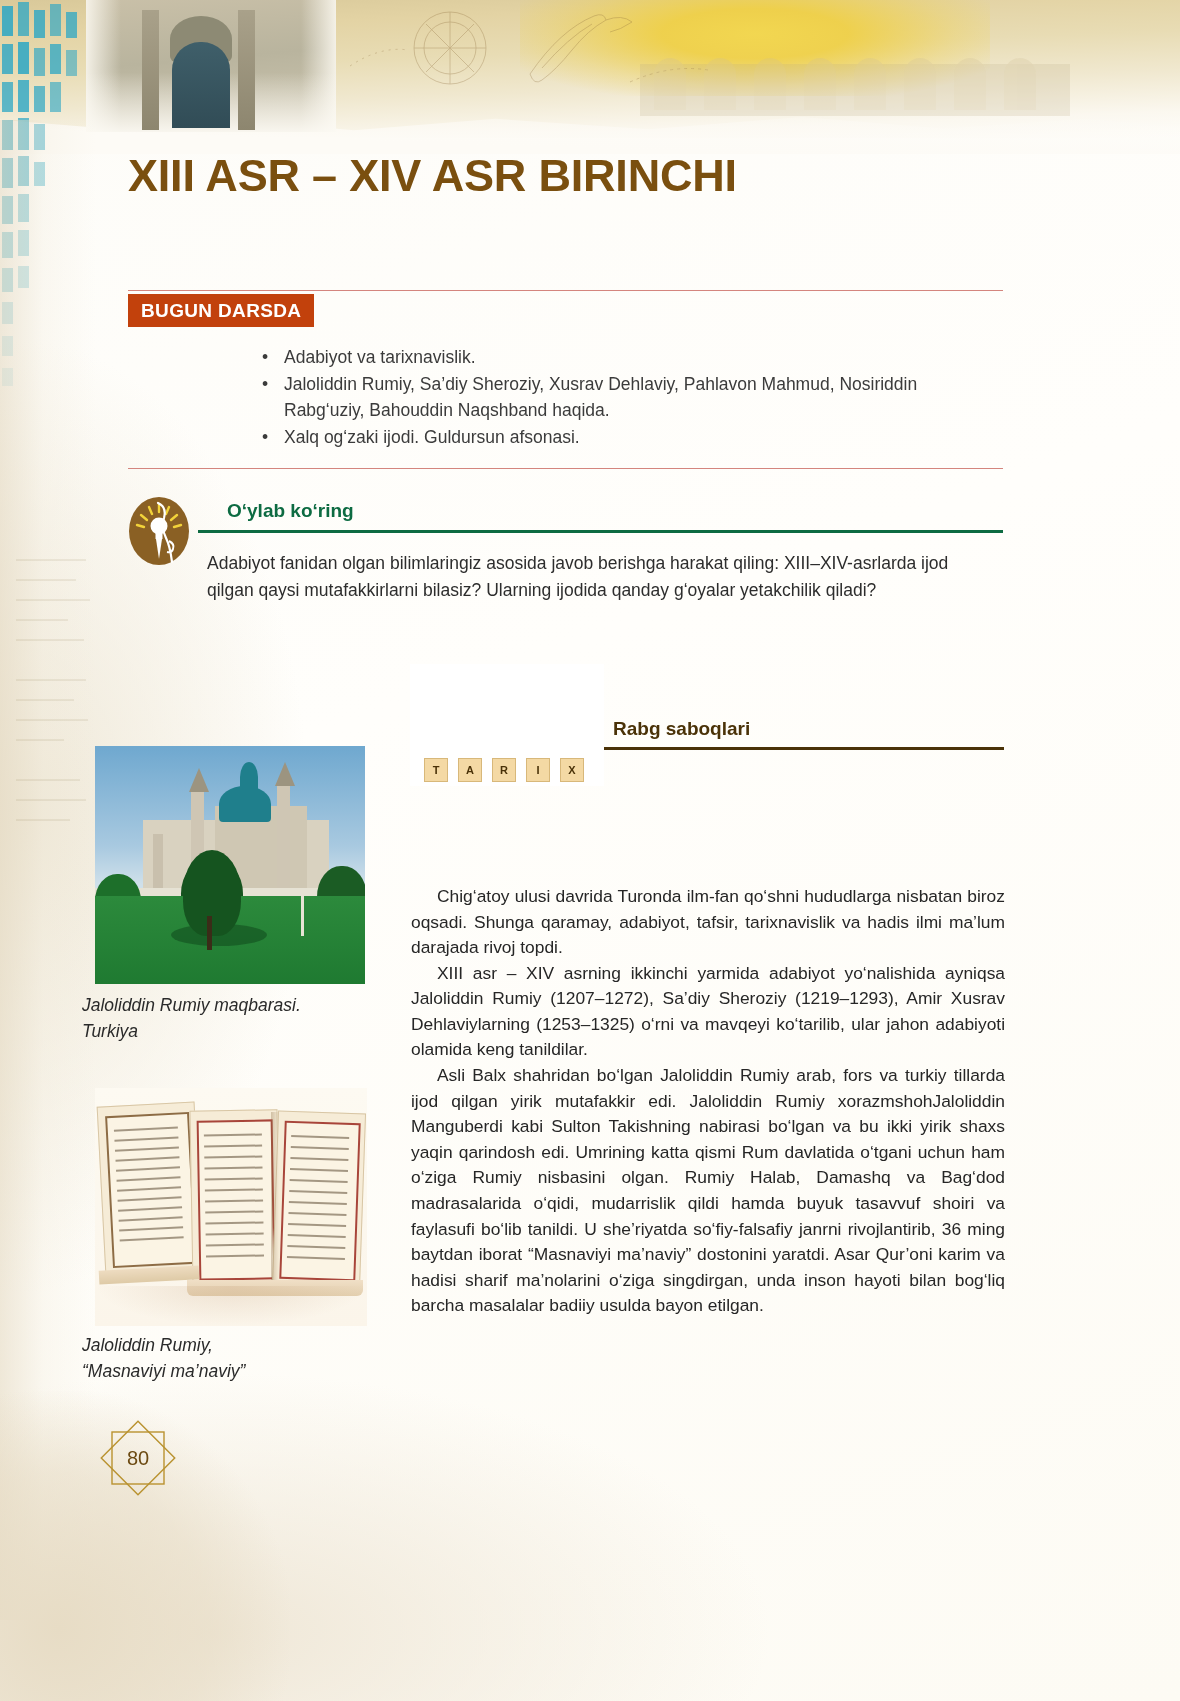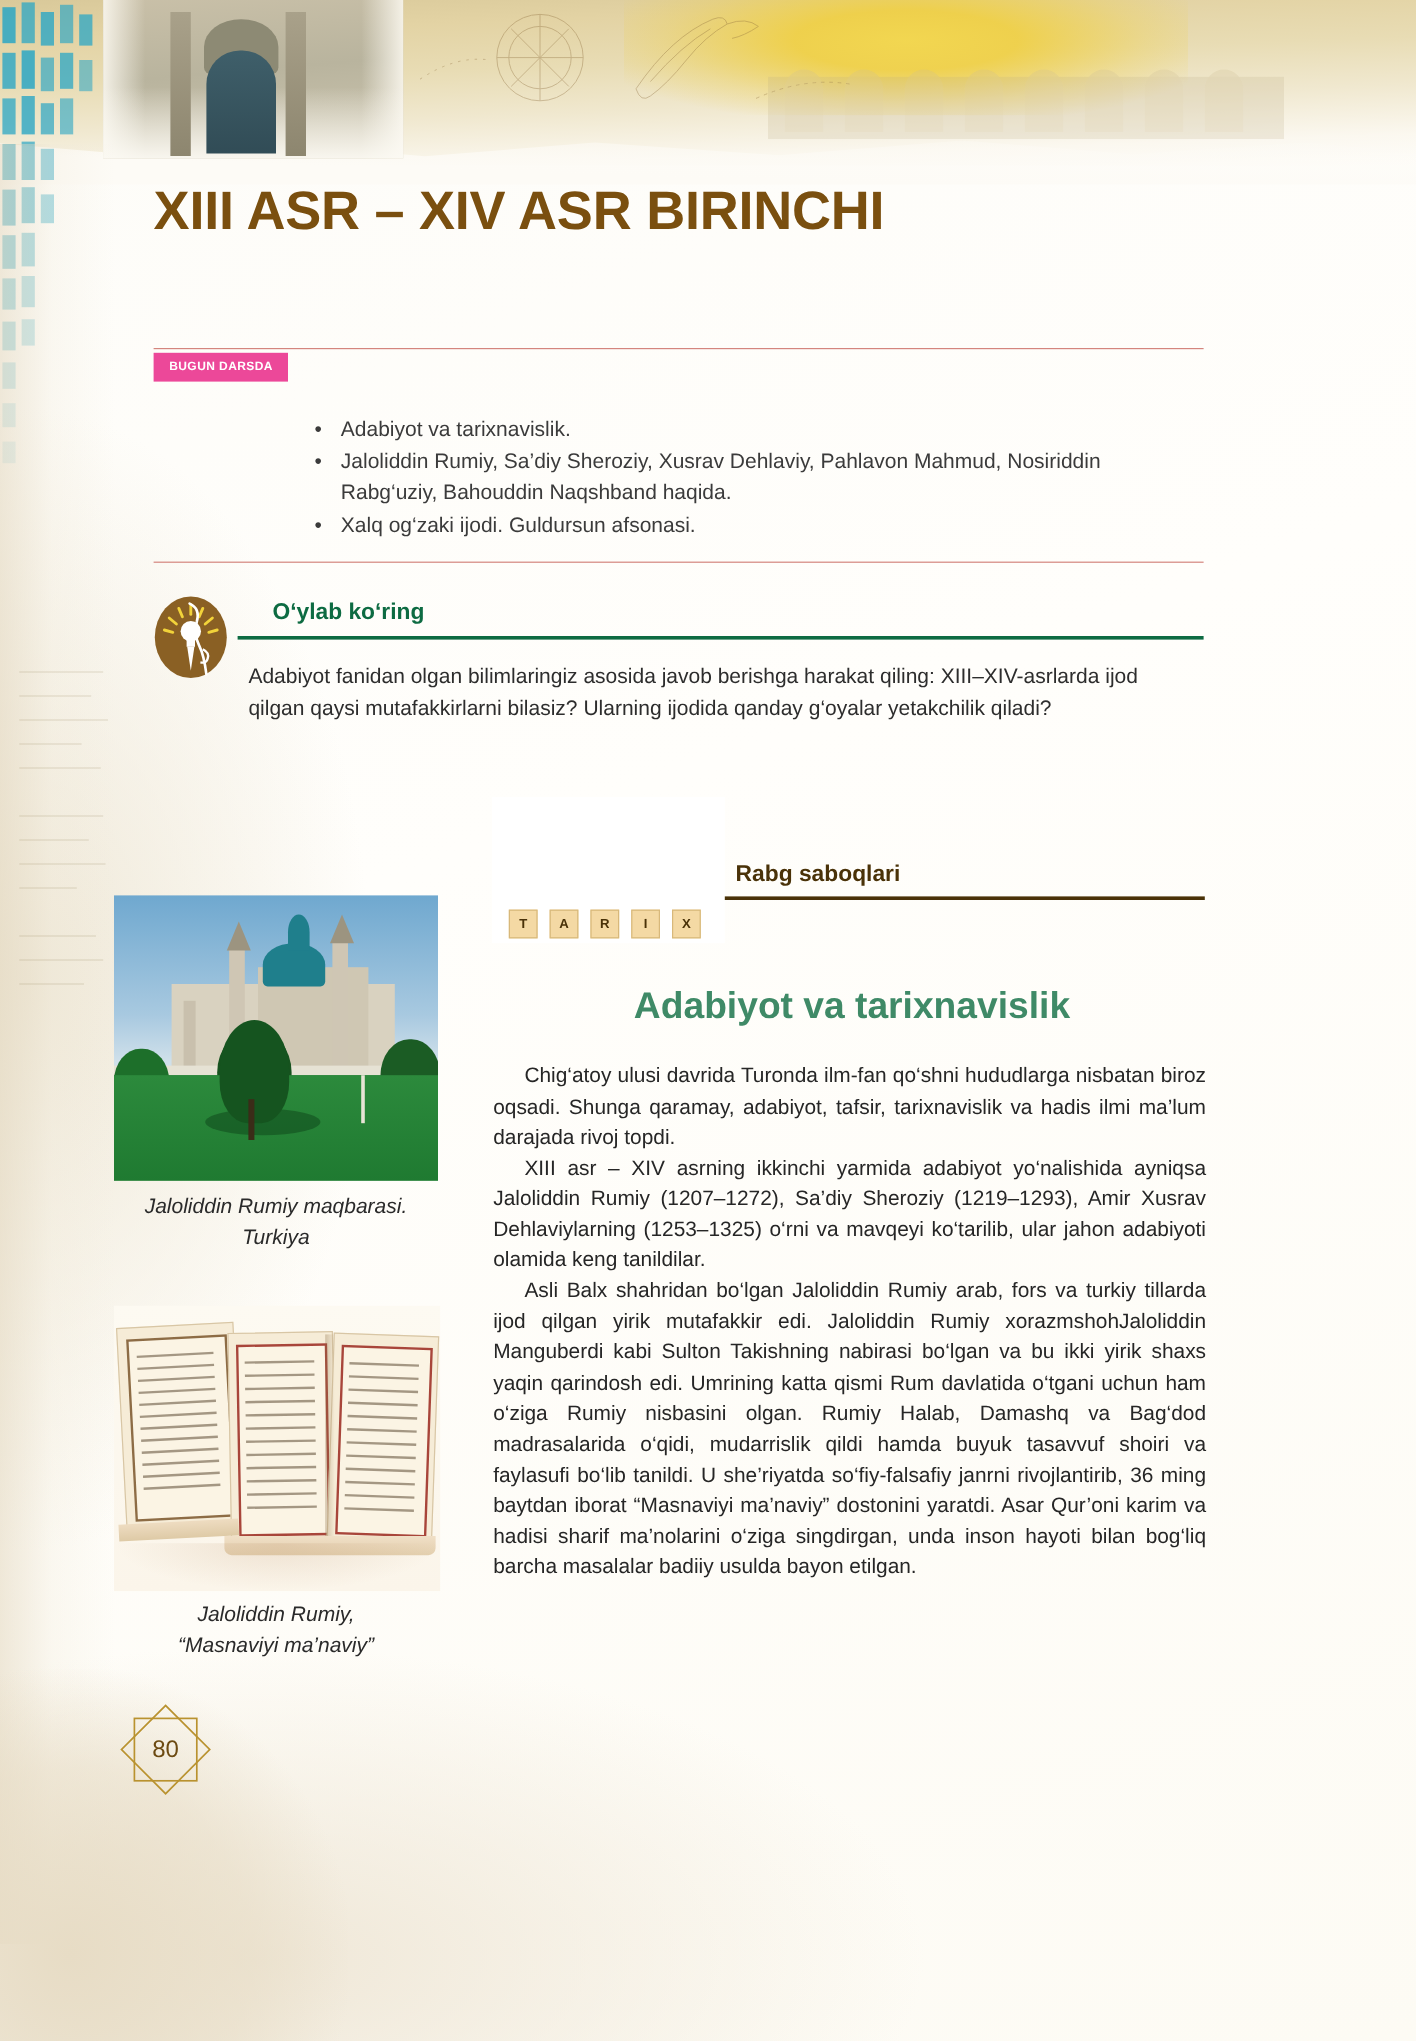--- a/index.html
+++ b/index.html
@@ -141,23 +141,23 @@
     width: 875px;
     height: 1px;
     background: #d4857e;
   }
   #rule-top { top: 290px; }
   #rule-bottom { top: 468px; }
 
   .badge {
     position: absolute;
     left: 128px; top: 294px;
-    background: #ec4899;
+    background: #c2410c;
     color: #ffffff;
-    font-size: 10px;
+    font-size: 19px;
     font-weight: 700;
     letter-spacing: .35px;
     padding: 7px 13px 7px 13px;
     line-height: 1;
   }
 
   .bullets {
     position: absolute;
     left: 262px; top: 344px;
     width: 700px;
@@ -226,21 +226,21 @@
   #photo-mausoleum {
     left: 95px; top: 746px;
     width: 270px; height: 238px;
   }
   #photo-book {
     left: 95px; top: 1088px;
     width: 272px; height: 238px;
   }
   .caption {
     position: absolute;
-    text-align: center;
+    text-align: left;
     font-style: italic;
     font-size: 17.5px;
     line-height: 1.5;
     color: #2a2a2a;
   }
   #caption-mausoleum { left: 82px; top: 992px; width: 296px; }
   #caption-book { left: 82px; top: 1332px; width: 296px; }
 
   
   .article-head {
@@ -580,21 +580,20 @@
       <div style="position:absolute;left:176px;top:24px;width:8px;height:176px;background:linear-gradient(90deg,rgba(140,110,70,.35),rgba(140,110,70,0));"></div>
       <div style="position:absolute;left:92px;top:192px;width:176px;height:16px;background:linear-gradient(180deg,#f0dfc6,#e3cfae);border-radius:0 0 6px 6px;"></div>
       <div style="position:absolute;left:4px;top:180px;width:100px;height:14px;background:linear-gradient(180deg,#eedcc1,#decaa6);transform:rotate(-3deg);"></div>
       <div style="position:absolute;left:0;top:198px;width:272px;height:40px;background:radial-gradient(ellipse at 50% 0%,rgba(190,150,110,.22),rgba(190,150,110,0) 70%);"></div>
     </div>
     <div class="caption" id="caption-book">
       <span>Jaloliddin Rumiy,</span><br>
       <span>“Masnaviyi ma’naviy”</span>
     </div>
 
-    <div class="article-head">Adabiyot va tarixnavislik</div>
     <div class="article">
       <p>Chig‘atoy ulusi davrida Turonda ilm-fan qo‘shni hududlarga nisbatan biroz oqsadi. Shunga qaramay, adabiyot, tafsir, tarixnavislik va hadis ilmi ma’lum darajada rivoj topdi.</p>
       <p>XIII asr – XIV asrning ikkinchi yarmida adabiyot yo‘nalishida ayniqsa Jaloliddin Rumiy (1207–1272), Sa’diy Sheroziy (1219–1293), Amir Xusrav Dehlaviylarning (1253–1325) o‘rni va mavqeyi ko‘tarilib, ular jahon adabiyoti olamida keng tanildilar.</p>
       <p>Asli Balx shahridan bo‘lgan Jaloliddin Rumiy arab, fors va turkiy tillarda ijod qilgan yirik mutafakkir edi. Jaloliddin Rumiy xorazmshohJaloliddin Manguberdi kabi Sulton Takishning nabirasi bo‘lgan va bu ikki yirik shaxs yaqin qarindosh edi. Umrining katta qismi Rum davlatida o‘tgani uchun ham o‘ziga Rumiy nisbasini olgan. Rumiy Halab, Damashq va Bag‘dod madrasalarida o‘qidi, mudarrislik qildi hamda buyuk tasavvuf shoiri va faylasufi bo‘lib tanildi.  U she’riyatda so‘fiy-falsafiy janrni rivojlantirib, 36 ming baytdan iborat “Masnaviyi ma’naviy” dostonini yaratdi. Asar Qur’oni karim va hadisi sharif ma’nolarini o‘ziga singdirgan, unda inson hayoti bilan bog‘liq barcha masalalar badiiy usulda bayon etilgan.</p>
     </div>
 
     <div class="pagenum-wrap">
       <svg viewBox="0 0 92 92" width="92" height="92" aria-hidden="true">
         <g fill="none" stroke="#b9922f" stroke-width="1.4">
           <rect x="20" y="20" width="52" height="52" transform="rotate(0 46 46)"></rect>

